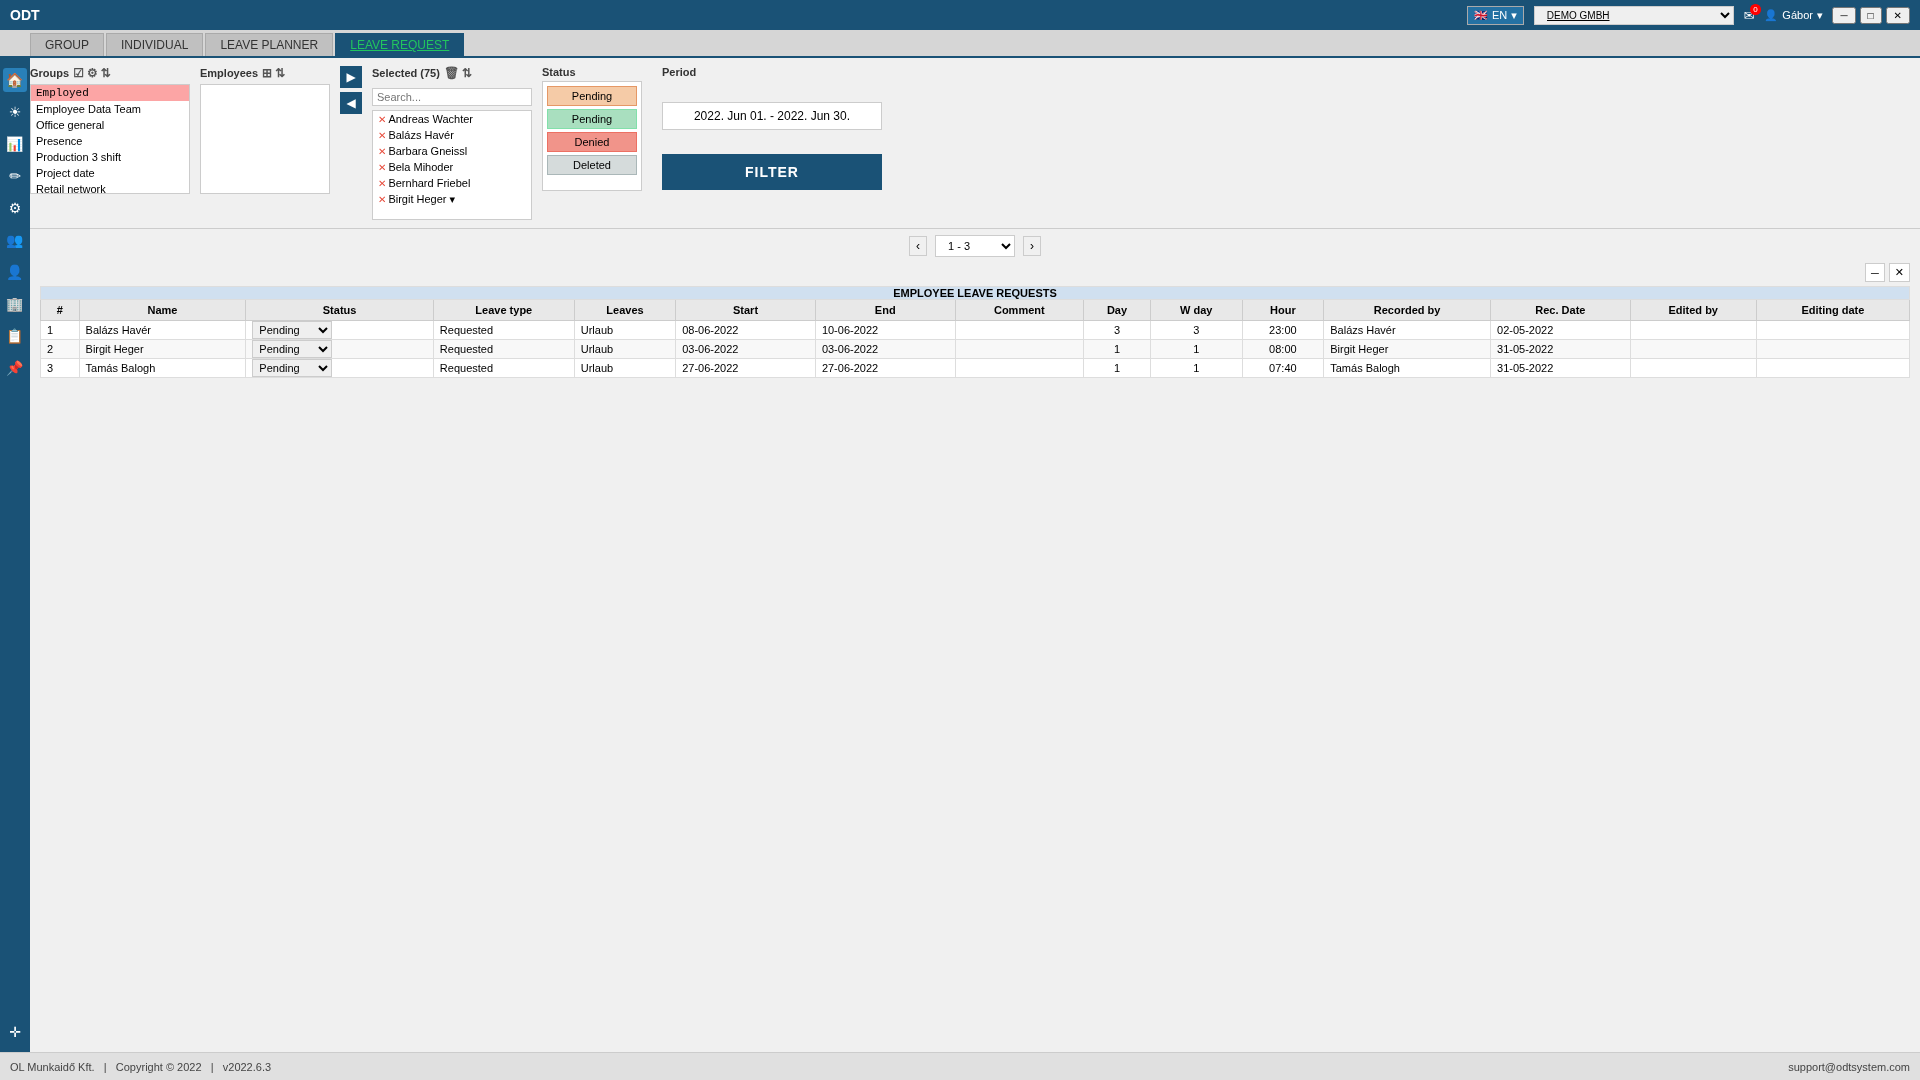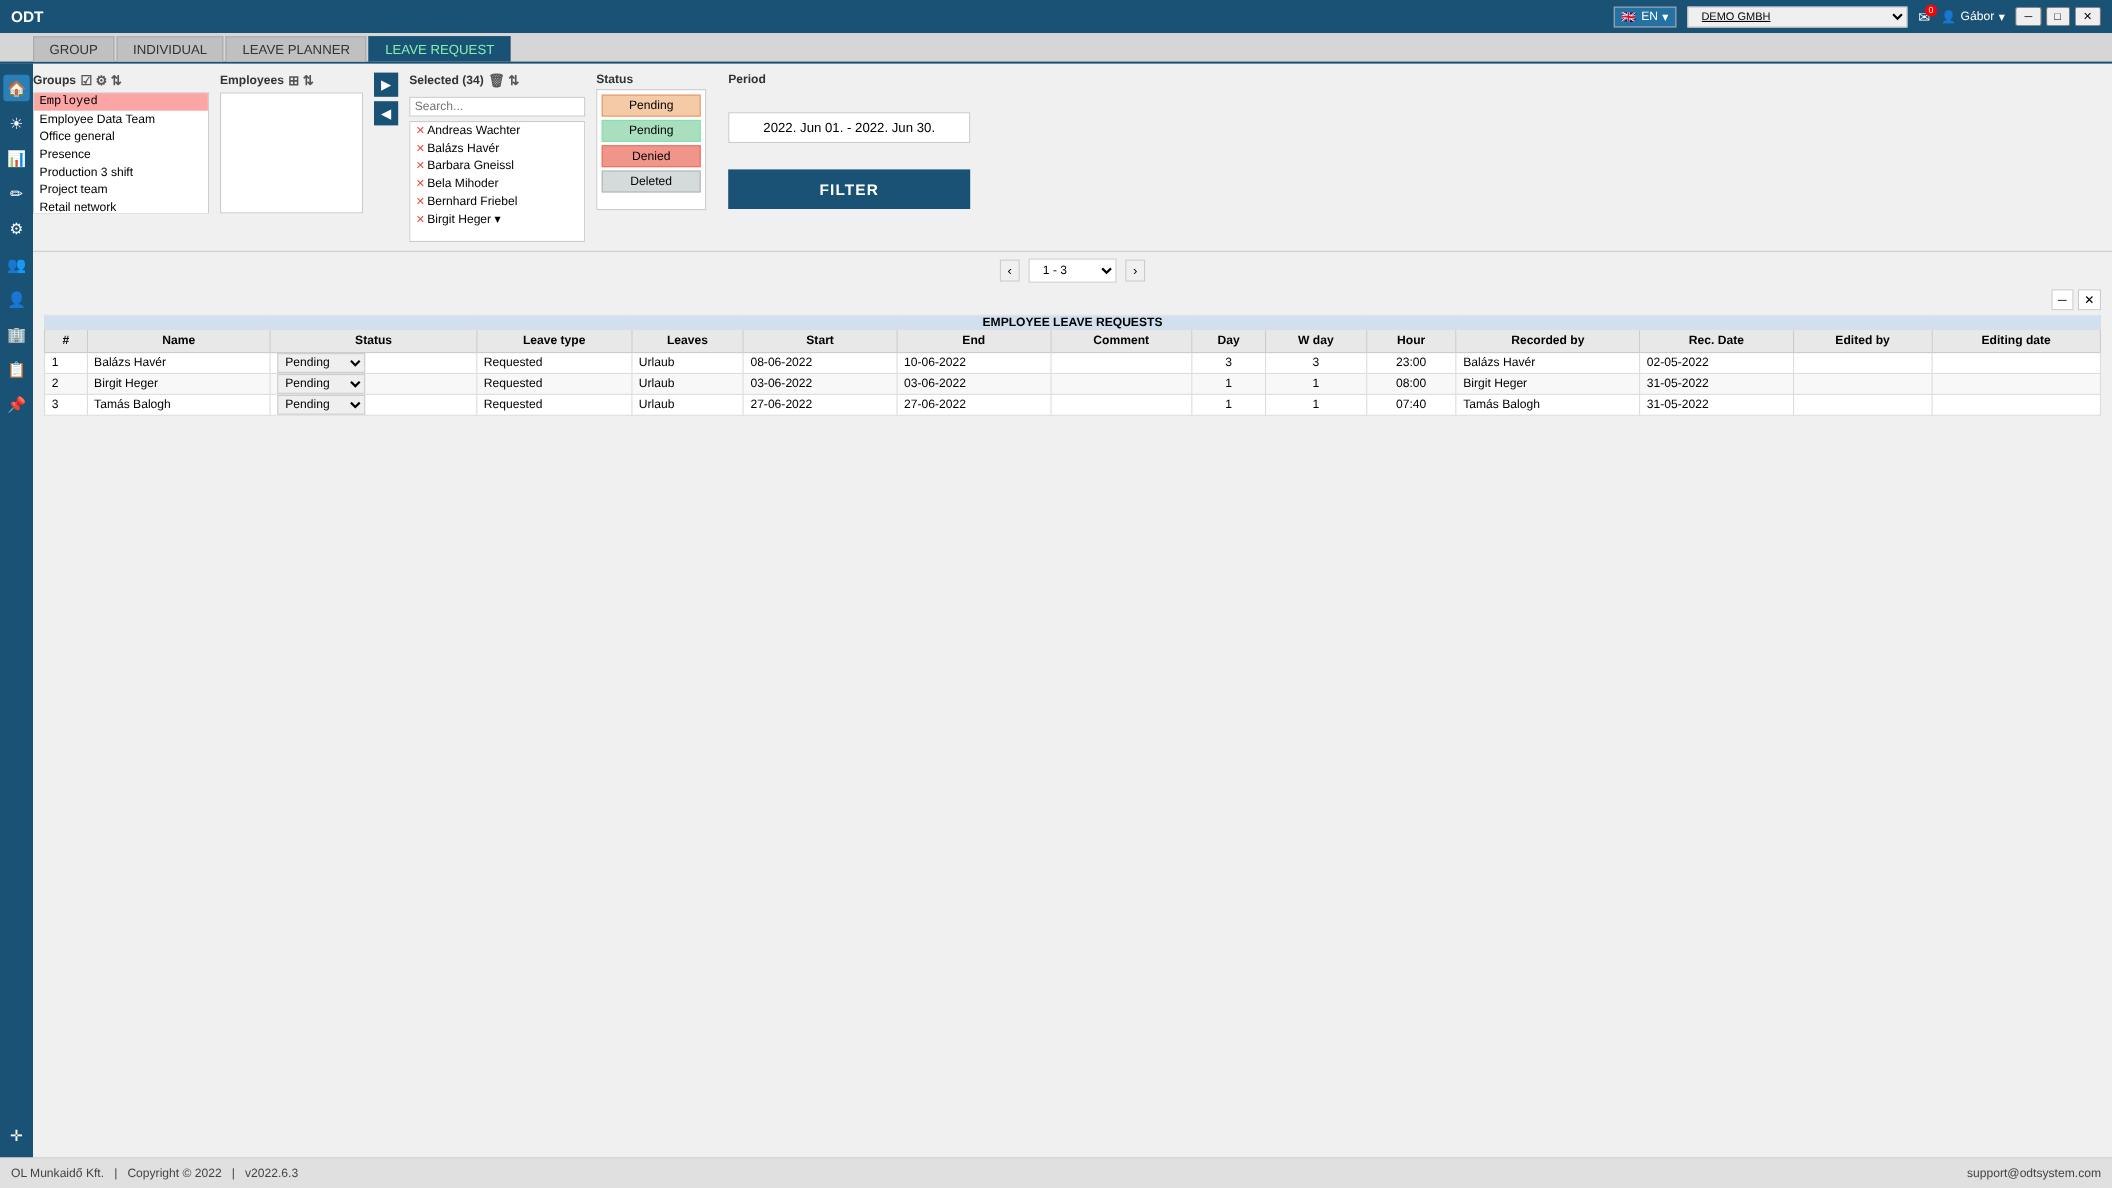--- a/index.html
+++ b/index.html
@@ -72,22 +72,23 @@
       font-size: 12px;
       cursor: pointer;
       background: #c0c0c0;
       border: 1px solid #aaa;
       border-bottom: none;
       margin-right: 2px;
       color: #333;
     }
     .nav-tab.active {
       background: #1a5276;
-      color: #86efac;
+      color: #22c55e;
       border-color: #1a5276;
+      text-decoration: underline;
     }
 
     
     .main-layout {
       display: flex;
       height: calc(1080px - 30px - 28px - 28px);
     }
 
     
     .left-sidebar {
@@ -458,21 +459,21 @@
             <span class="icon-btn">⚙</span>
             <span class="icon-btn">⇅</span>
           </div>
         </div>
         <div class="groups-list">
           <div class="item selected">Employed</div>
           <div class="item">Employee Data Team</div>
           <div class="item">Office general</div>
           <div class="item">Presence</div>
           <div class="item">Production 3 shift</div>
-          <div class="item">Project team</div>
+          <div class="item">Project date</div>
           <div class="item">Retail network</div>
 
         </div>
       </div>
 
       <div class="filter-group">
         <div class="filter-label">
           <span>Employees</span>
           <div class="filter-label-icons">
             <span class="icon-btn">⊞</span>
@@ -482,21 +483,21 @@
         <div class="employees-list"></div>
       </div>
 
       <div class="arrow-btns">
         <button class="arrow-btn">▶</button>
         <button class="arrow-btn">◀</button>
       </div>
 
       <div class="filter-group selected-list-container">
         <div class="filter-label selected-list-header">
-          <span>Selected (34)</span>
+          <span>Selected (75)</span>
           <div class="filter-label-icons">
             <span class="icon-btn">🗑</span>
             <span class="icon-btn">⇅</span>
           </div>
         </div>
         <input class="search-box" type="text" placeholder="Search..." style="">
         <div class="selected-list">
           <div class="selected-item">
             <span class="remove-x">✕</span>
             <span>Andreas Wachter</span>

